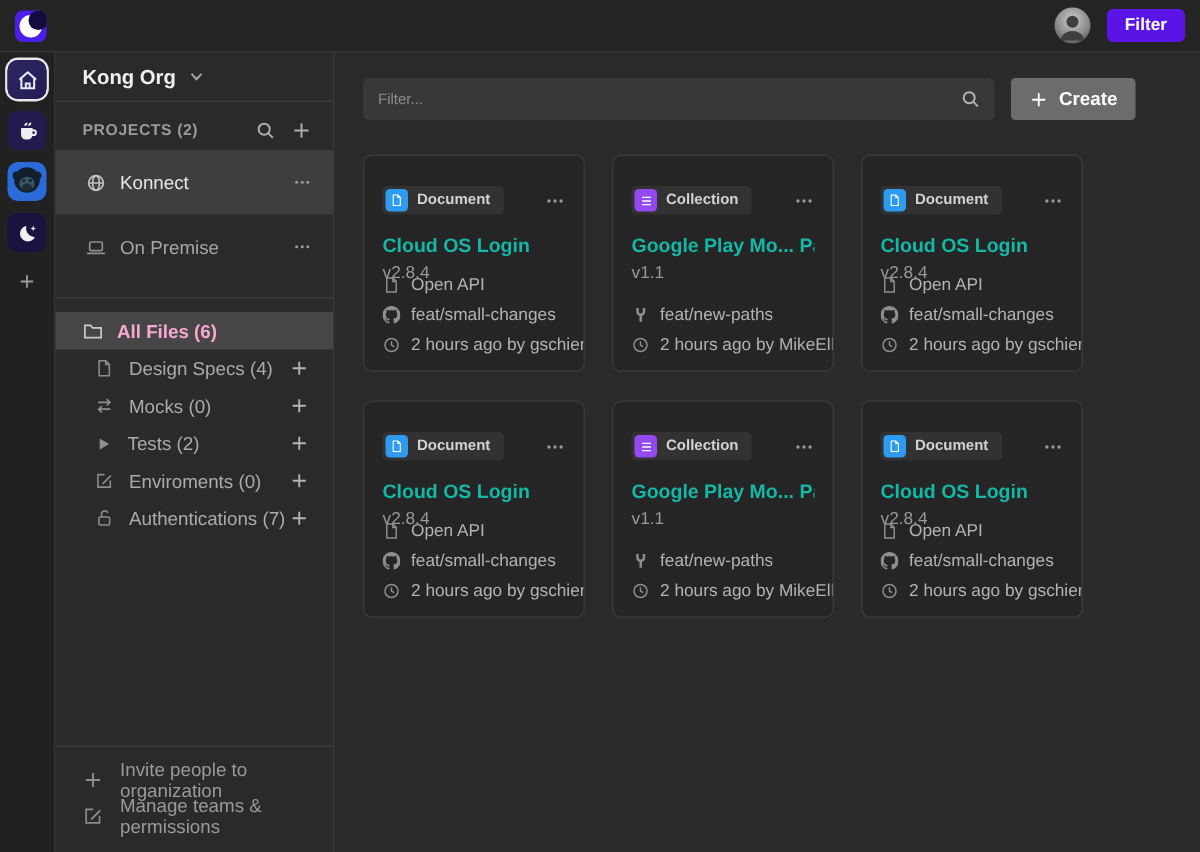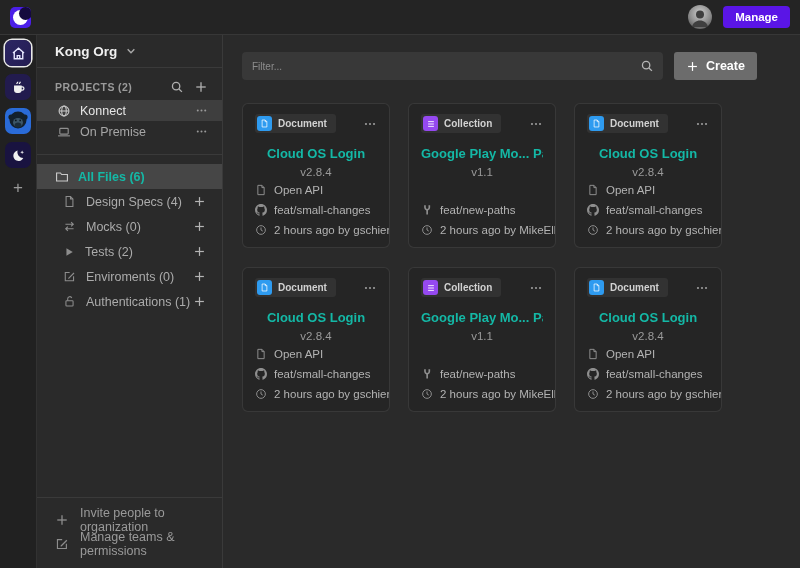--- a/index.html
+++ b/index.html
@@ -39,30 +39,30 @@
     display:flex; flex-direction:column; flex:0 0 auto; }
   .org-row { height:33px; display:flex; align-items:center; padding:0 14px 0 18px;
     border-bottom:1px solid rgba(255,255,255,.08); cursor:pointer; }
   .org-name { color:#f0f0f0; font-size:13.5px; font-weight:700; }
   .org-chevron { color:#a8a8a8; margin-left:7px; display:flex; }
 
   .proj-header { display:flex; align-items:center; padding:12px 14px 6px 18px; }
   .proj-title { color:#9a9a9a; font-size:10.5px; font-weight:700; letter-spacing:.4px; flex:1; }
   .mini-btn { color:#b0b0b0; display:flex; margin-left:10px; cursor:pointer; }
 
-  .side-row { height:21px; display:flex; align-items:center; padding:0 14px 0 20px; cursor:pointer; color:#a6a6a6; }
+  .side-row { height:43px; display:flex; align-items:center; padding:0 14px 0 20px; cursor:pointer; color:#a6a6a6; }
   .side-row .lbl { font-size:12.5px; flex:1; margin-left:9px; white-space:nowrap; overflow:hidden; }
   .side-row.sel { background:#3e3e3e; color:#e6e6e6; }
   .side-row .row-ic { display:flex; color:#8f8f8f; }
   .side-row.sel .row-ic { color:#c2c2c2; }
   .side-row .dots-ic { color:#9a9a9a; display:flex; }
 
   .side-sep { border-top:1px solid rgba(255,255,255,.08); margin-top:12px; }
   .files-block { margin-top:9px; }
-  .files-row { height:25px; display:flex; align-items:center; padding:0 14px 0 18px; background:#464646; color:#14b8a6; cursor:pointer; }
+  .files-row { height:25px; display:flex; align-items:center; padding:0 14px 0 18px; background:#464646; color:#f9a8d4; cursor:pointer; }
   .files-row .lbl { font-size:12.5px; font-weight:600; margin-left:9px; }
   .file-item { height:25px; display:flex; align-items:center; padding:0 16px 0 26px; cursor:pointer; color:#ababab; }
   .file-item .row-ic { display:flex; color:#8d8d8d; }
   .file-item .lbl { font-size:12.5px; flex:1; margin-left:10px; }
   .file-item .plus { color:#b5b5b5; display:flex; }
 
   .sidebar-spacer { flex:1; }
   .side-footer { border-top:1px solid rgba(255,255,255,.08); padding:10px 0 12px 0; }
   .foot-link { height:24px; display:flex; align-items:center; padding:0 12px 0 18px; color:#9a9a9a; cursor:pointer; }
   .foot-link .row-ic { display:flex; color:#8d8d8d; }
@@ -74,21 +74,21 @@
   .filter-wrap { position:relative; width:421px; height:28px; }
   .filter-input { width:100%; height:100%; background:#383838; border:none; border-radius:4px;
     color:#ddd; font-size:10px; font-family:inherit; padding:0 30px 0 10px; outline:none; }
   .filter-input::placeholder { color:#8d8d8d; }
   .filter-search-ic { position:absolute; right:9px; top:7px; color:#b5b5b5; display:flex; pointer-events:none; }
   .create-btn { margin-left:11px; height:28px; background:#6c6c6c; color:#fff; border:none; border-radius:3px;
     font-size:12.5px; font-weight:600; font-family:inherit; padding:0 12px; display:flex; align-items:center; gap:7px; cursor:pointer; }
 
   .cards { margin-top:23px; display:grid; grid-template-columns:repeat(3,148px); gap:19px 18px; }
   .card { width:148px; height:145px; background:#252525; border:1px solid rgba(255,255,255,.09);
-    border-radius:6px; padding:10px 12px; position:relative; cursor:pointer;text-align:center; }
+    border-radius:6px; padding:20px 12px; position:relative; cursor:pointer; }
   .card-head { display:flex; align-items:center; }
   .badge { display:inline-flex; align-items:center; background:#323232; border-radius:3px; padding:2px; }
   .badge-ic { width:15px; height:15px; border-radius:3px; display:flex; align-items:center; justify-content:center; color:#fff; }
   .badge-ic.doc { background:#2e9bf0; }
   .badge-ic.coll { background:#9549f0; }
   .badge-label { color:#d2d2d2; font-size:10px; font-weight:700; padding:0 7px 0 6px; }
   .card-dots { margin-left:auto; color:#9a9a9a; display:flex; cursor:pointer; }
   .card-title { color:#14b8a6; font-size:13px; font-weight:600; margin-top:13px; white-space:nowrap; overflow:hidden; }
   .card-version { color:#9a9a9a; font-size:11.5px; margin-top:5px; }
   .card-meta { position:absolute; left:12px; right:0; bottom:11px; display:flex; flex-direction:column; gap:8px; }
@@ -232,21 +232,21 @@
     <div class="logo">
         <span class="c1"></span>
         <span class="c2"></span>
       </div>
     <div class="topbar-spacer"></div>
     <div class="avatar">
         <svg width="24" height="24">
           <use href="#i-person"></use>
         </svg>
       </div>
-    <button class="upgrade-btn">Manage</button>
+    <button class="upgrade-btn">Filter</button>
   </header>
 
   <div class="body-row">
 
     <nav class="rail">
       <div class="rail-item ri-home selected">
         <svg width="17" height="17" color="#e8e8ff">
             <use href="#i-house"></use>
           </svg>
       </div>
@@ -382,21 +382,21 @@
                 <use href="#i-plus"></use>
               </svg>
             </span>
         </div>
         <div class="file-item">
           <span class="row-ic">
               <svg width="13" height="13">
                 <use href="#i-unlock"></use>
               </svg>
             </span>
-          <span class="lbl">Authentications (1)</span>
+          <span class="lbl">Authentications (7)</span>
           <span class="plus">
               <svg width="13" height="13">
                 <use href="#i-plus"></use>
               </svg>
             </span>
         </div>
       </div>
 
       <div class="sidebar-spacer"></div>
 

